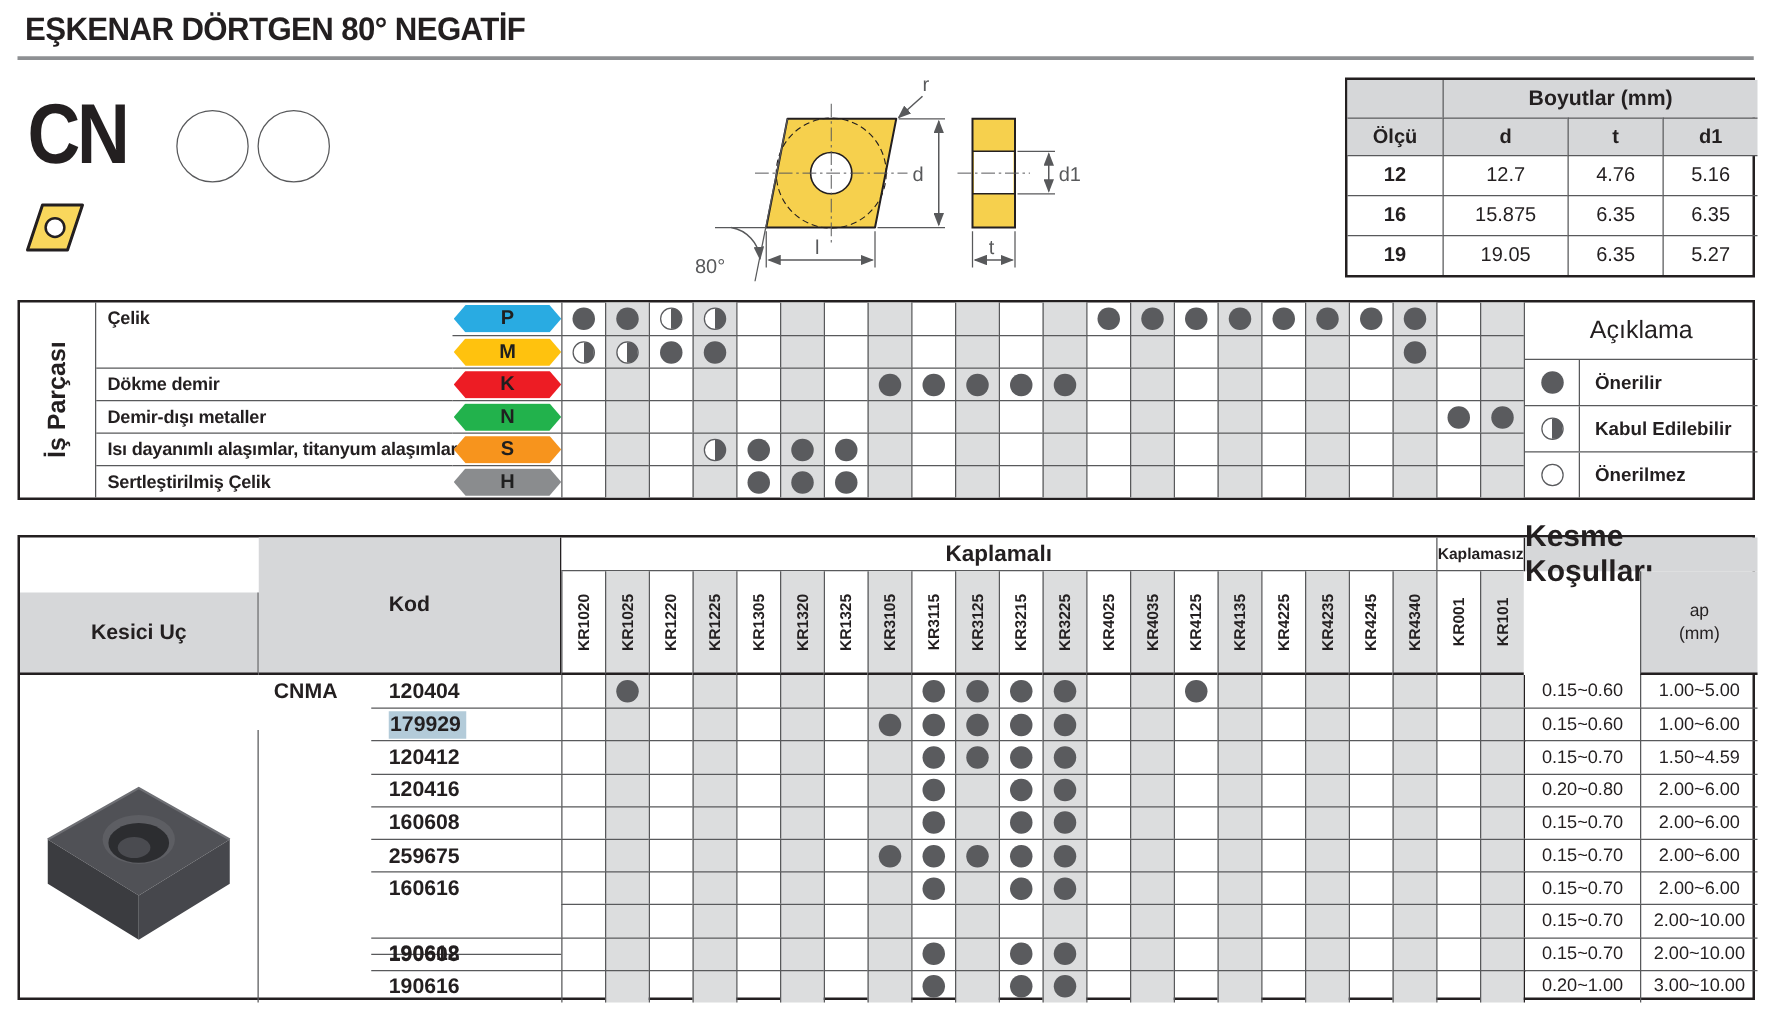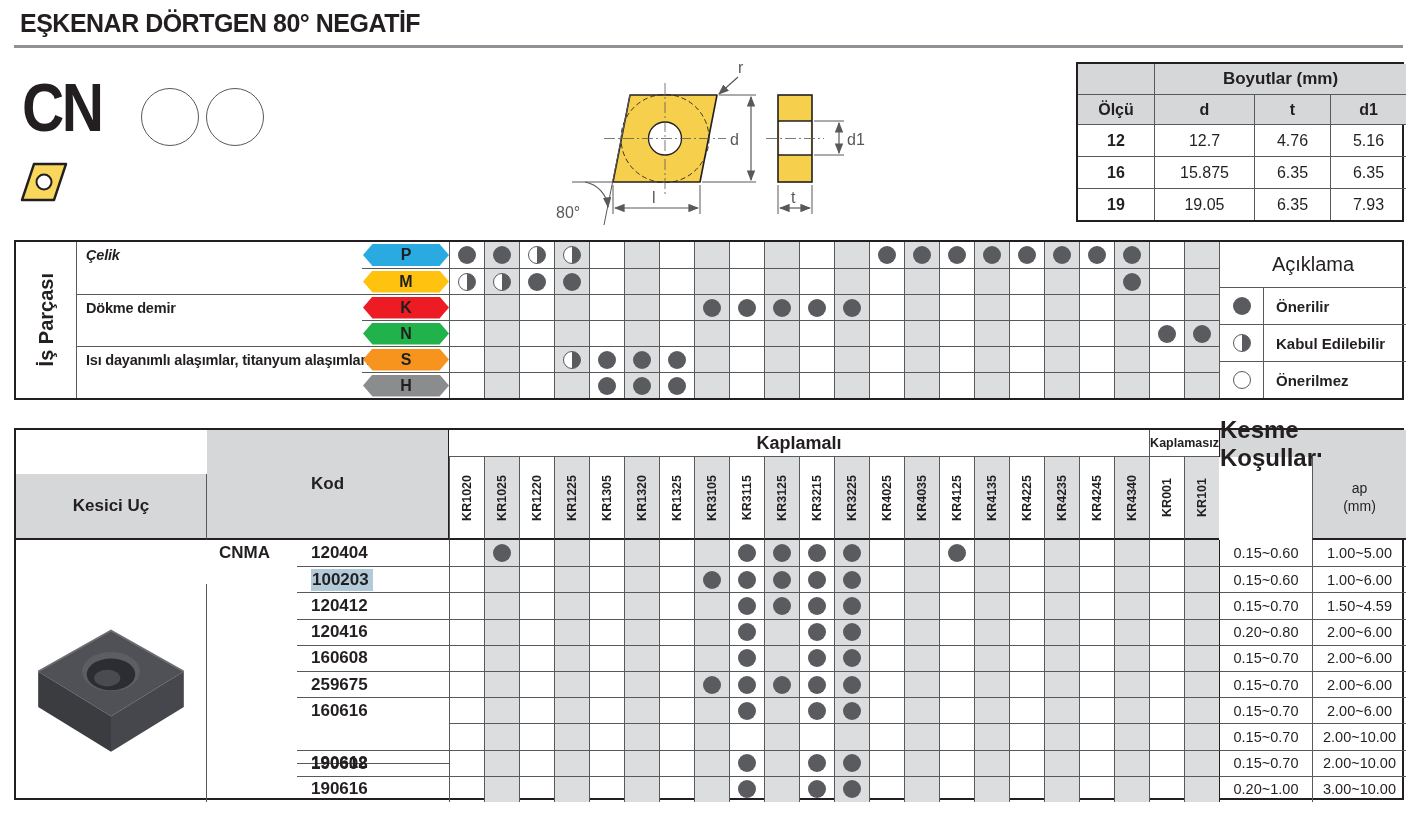--- a/index.html
+++ b/index.html
@@ -162,28 +162,28 @@
   <div class="d-c">12.7</div>
   <div class="d-c">4.76</div>
   <div class="d-c">5.16</div>
   <div class="d-c nl" style="font-weight:bold">16</div>
   <div class="d-c">15.875</div>
   <div class="d-c">6.35</div>
   <div class="d-c">6.35</div>
   <div class="d-c nl" style="font-weight:bold">19</div>
   <div class="d-c">19.05</div>
   <div class="d-c">6.35</div>
-  <div class="d-c">7.93</div>
+  <div class="d-c">5.27</div>
 </div>
 
 <div class="wp" id="workpiece">
     <div class="wp-label">
       <span class="vtext">İş Parçası</span>
     </div>
-    <div class="wp-name" style="grid-area: 1 / 2; font-style: italic;">Çelik</div>
+    <div class="wp-name" style="grid-area: 1 / 2;">Çelik</div>
     <div class="wp-hexcell" style="grid-area: 1 / 3;">
       <span class="hex" style="background: rgb(41, 171, 226);">P</span>
     </div>
     <div class="cell bl" style="grid-area: 1 / 4;">
       <span class="dot"></span>
     </div>
     <div class="cell bl stripe" style="grid-area: 1 / 5;">
       <span class="dot"></span>
     </div>
     <div class="cell bl" style="grid-area: 1 / 6;">
@@ -290,20 +290,21 @@
     <div class="cell bl bt" style="grid-area: 3 / 16;"></div>
     <div class="cell bl bt stripe" style="grid-area: 3 / 17;"></div>
     <div class="cell bl bt" style="grid-area: 3 / 18;"></div>
     <div class="cell bl bt stripe" style="grid-area: 3 / 19;"></div>
     <div class="cell bl bt" style="grid-area: 3 / 20;"></div>
     <div class="cell bl bt stripe" style="grid-area: 3 / 21;"></div>
     <div class="cell bl bt" style="grid-area: 3 / 22;"></div>
     <div class="cell bl bt stripe" style="grid-area: 3 / 23;"></div>
     <div class="cell bl bt" style="grid-area: 3 / 24;"></div>
     <div class="cell bl bt stripe" style="grid-area: 3 / 25;"></div>
+    <div class="wp-name bt" style="grid-area: 4 / 2;">Demir-dışı metaller</div>
     <div class="wp-hexcell bt" style="grid-area: 4 / 3;">
       <span class="hex" style="background: rgb(34, 178, 76);">N</span>
     </div>
     <div class="cell bl bt" style="grid-area: 4 / 4;"></div>
     <div class="cell bl bt stripe" style="grid-area: 4 / 5;"></div>
     <div class="cell bl bt" style="grid-area: 4 / 6;"></div>
     <div class="cell bl bt stripe" style="grid-area: 4 / 7;"></div>
     <div class="cell bl bt" style="grid-area: 4 / 8;"></div>
     <div class="cell bl bt stripe" style="grid-area: 4 / 9;"></div>
     <div class="cell bl bt" style="grid-area: 4 / 10;"></div>
@@ -353,20 +354,21 @@
     <div class="cell bl bt" style="grid-area: 5 / 16;"></div>
     <div class="cell bl bt stripe" style="grid-area: 5 / 17;"></div>
     <div class="cell bl bt" style="grid-area: 5 / 18;"></div>
     <div class="cell bl bt stripe" style="grid-area: 5 / 19;"></div>
     <div class="cell bl bt" style="grid-area: 5 / 20;"></div>
     <div class="cell bl bt stripe" style="grid-area: 5 / 21;"></div>
     <div class="cell bl bt" style="grid-area: 5 / 22;"></div>
     <div class="cell bl bt stripe" style="grid-area: 5 / 23;"></div>
     <div class="cell bl bt" style="grid-area: 5 / 24;"></div>
     <div class="cell bl bt stripe" style="grid-area: 5 / 25;"></div>
+    <div class="wp-name bt" style="grid-area: 6 / 2;">Sertleştirilmiş Çelik</div>
     <div class="wp-hexcell bt" style="grid-area: 6 / 3;">
       <span class="hex" style="background: rgb(138, 140, 142);">H</span>
     </div>
     <div class="cell bl bt" style="grid-area: 6 / 4;"></div>
     <div class="cell bl bt stripe" style="grid-area: 6 / 5;"></div>
     <div class="cell bl bt" style="grid-area: 6 / 6;"></div>
     <div class="cell bl bt stripe" style="grid-area: 6 / 7;"></div>
     <div class="cell bl bt" style="grid-area: 6 / 8;">
       <span class="dot"></span>
     </div>
@@ -535,21 +537,21 @@
     <div class="cell bl stripe" style="grid-area: 3 / 19;"></div>
     <div class="cell bl" style="grid-area: 3 / 20;"></div>
     <div class="cell bl stripe" style="grid-area: 3 / 21;"></div>
     <div class="cell bl" style="grid-area: 3 / 22;"></div>
     <div class="cell bl stripe" style="grid-area: 3 / 23;"></div>
     <div class="cell bl" style="grid-area: 3 / 24;"></div>
     <div class="cell bl stripe" style="grid-area: 3 / 25;"></div>
     <div class="val-cell bl-dark" style="grid-area: 3 / 26;">0.15~0.60</div>
     <div class="val-cell bl" style="grid-area: 3 / 27;">1.00~5.00</div>
     <div class="code-cell bt" style="grid-area: 4 / 3;">
-      <span class="hl">100203</span>
+      <span class="hl">179929</span>
     </div>
     <div class="cell bl bt" style="grid-area: 4 / 4;"></div>
     <div class="cell bl bt stripe" style="grid-area: 4 / 5;"></div>
     <div class="cell bl bt" style="grid-area: 4 / 6;"></div>
     <div class="cell bl bt stripe" style="grid-area: 4 / 7;"></div>
     <div class="cell bl bt" style="grid-area: 4 / 8;"></div>
     <div class="cell bl bt stripe" style="grid-area: 4 / 9;"></div>
     <div class="cell bl bt" style="grid-area: 4 / 10;"></div>
     <div class="cell bl bt stripe" style="grid-area: 4 / 11;">
       <span class="dot"></span>

